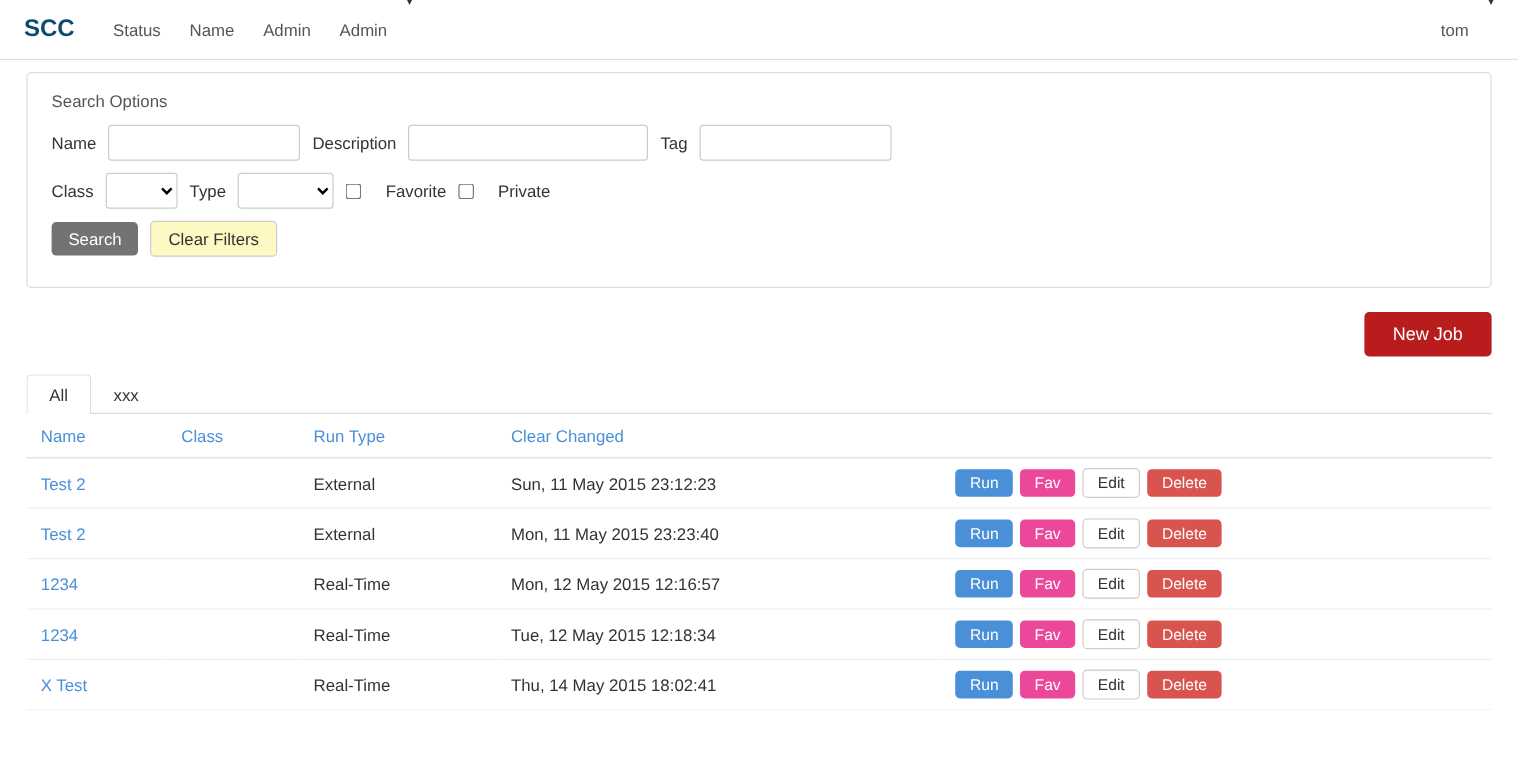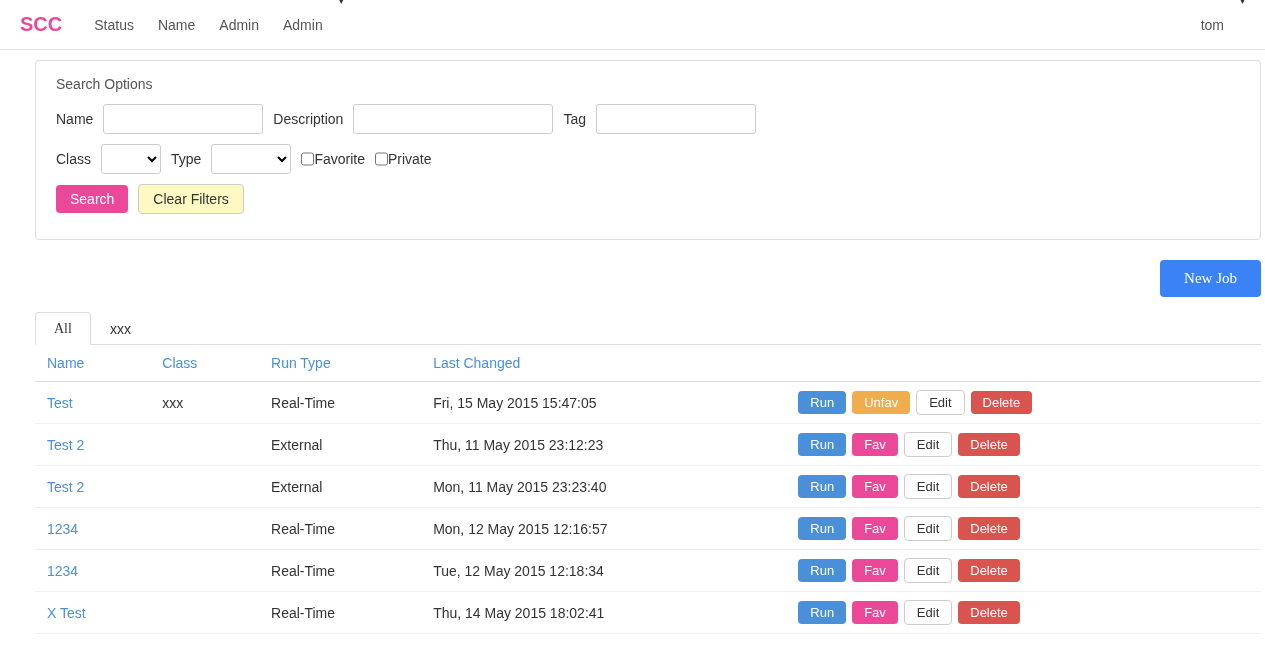--- a/index.html
+++ b/index.html
@@ -8,21 +8,21 @@
     
     .navbar {
       background: #fff;
       border-bottom: 1px solid #e0e0e0;
       display: flex;
       align-items: center;
       padding: 0 20px;
       height: 50px;
     }
     .navbar-brand {
-      color: #ec4899;
+      color: #0c4a6e;
       font-size: 20px;
       font-weight: bold;
       margin-right: 20px;
       text-decoration: none;
     }
     .nav-link {
       color: #555;
       text-decoration: none;
       padding: 0 12px;
       height: 60px;
@@ -40,22 +40,21 @@
     .dropdown-arrow {
       font-size: 10px;
       margin-left: 4px;
     }
     .nav-right {
       margin-left: auto;
     }
 
     
     .main-content {
-      padding: 0 4px;
-      margin-left: 31px;
+      padding: 0 22px;
     }
 
     
     .search-panel {
       border: 1px solid #ddd;
       border-radius: 4px;
       padding: 15px 20px;
       margin: 10px 0 20px 0;
     }
     .search-panel-title {
@@ -89,26 +88,27 @@
       padding: 4px 4px;
       font-size: 14px;
       height: 30px;
       background: #fff;
       appearance: auto;
     }
     .search-select-class { width: 60px; }
     .search-select-type { width: 80px; }
     .search-checkbox-label {
       display: flex;
-      gap: 0;
+      align-items: center;
+      gap: 20px;
       font-size: 14px;
       color: #333;
     }
     .btn-search {
-      background: #ec4899;
+      background: #737373;
       color: #fff;
       border: none;
       border-radius: 4px;
       padding: 6px 14px;
       font-size: 14px;
       cursor: pointer;
     }
     .btn-clear {
       background: #fef9c3;
       color: #333;
@@ -119,28 +119,27 @@
       cursor: pointer;
     }
 
     
     .new-job-row {
       display: flex;
       justify-content: flex-end;
       margin-bottom: 15px;
     }
     .btn-new-job {
-      background: #3b82f6;
+      background: #b91c1c;
       color: #fff;
       border: none;
       border-radius: 4px;
       padding: 10px 24px;
       font-size: 15px;
       cursor: pointer;
-      font-family: Liberation Serif, serif;
     }
 
     
     .tabs {
       display: flex;
       border-bottom: 1px solid #ddd;
       margin-bottom: 0;
     }
     .tab {
       padding: 8px 18px;
@@ -149,21 +148,20 @@
       color: #333;
       border: 1px solid transparent;
       border-bottom: none;
       border-radius: 4px 4px 0 0;
       margin-bottom: -1px;
     }
     .tab.active {
       border-color: #ddd;
       background: #fff;
       color: #333;
-      font-family: Liberation Serif, serif;
     }
 
     
     .jobs-table {
       width: 100%;
       border-collapse: collapse;
       margin-top: 0;
     }
     .jobs-table th {
       text-align: left;
@@ -302,48 +300,32 @@
     <div class="tab active">All</div>
     <div class="tab">xxx</div>
   </div>
 
   <table class="jobs-table">
     <thead>
       <tr>
         <th>Name</th>
         <th>Class</th>
         <th>Run Type</th>
-        <th>Last Changed</th>
+        <th>Clear Changed</th>
         <th></th>
       </tr>
     </thead>
     <tbody id="table-body">
-    <tr>
-      <td>
-        <a class="job-name-link" href="#">Test</a>
-      </td>
-      <td>xxx</td>
-      <td>Real-Time</td>
-      <td>Fri, 15 May 2015 15:47:05</td>
-      <td>
-        <div class="action-cell">
-          <button class="btn-run">Run</button>
-          <button class="btn-unfav">Unfav</button>
-          <button class="btn-edit">Edit</button>
-          <button class="btn-delete">Delete</button>
-        </div>
-      </td>
-    </tr>
         <tr>
       <td>
         <a class="job-name-link" href="#">Test 2</a>
       </td>
       <td></td>
       <td>External</td>
-      <td>Thu, 11 May 2015 23:12:23</td>
+      <td>Sun, 11 May 2015 23:12:23</td>
       <td>
         <div class="action-cell">
           <button class="btn-run">Run</button>
           <button class="btn-fav">Fav</button>
           <button class="btn-edit">Edit</button>
           <button class="btn-delete">Delete</button>
         </div>
       </td>
     </tr>
         <tr>

